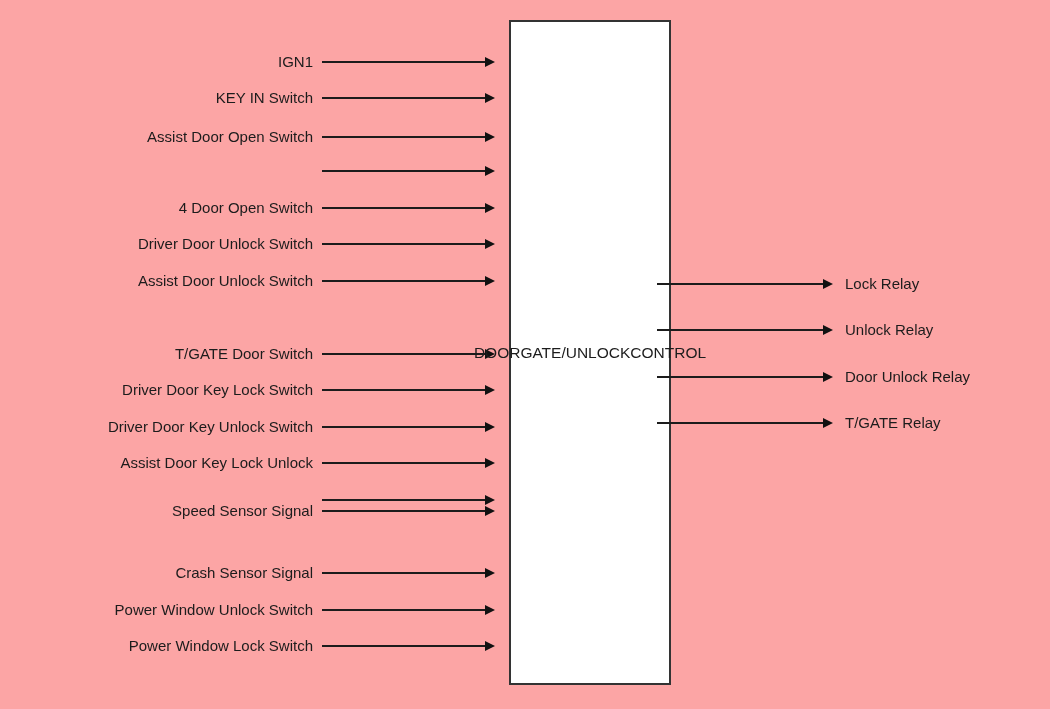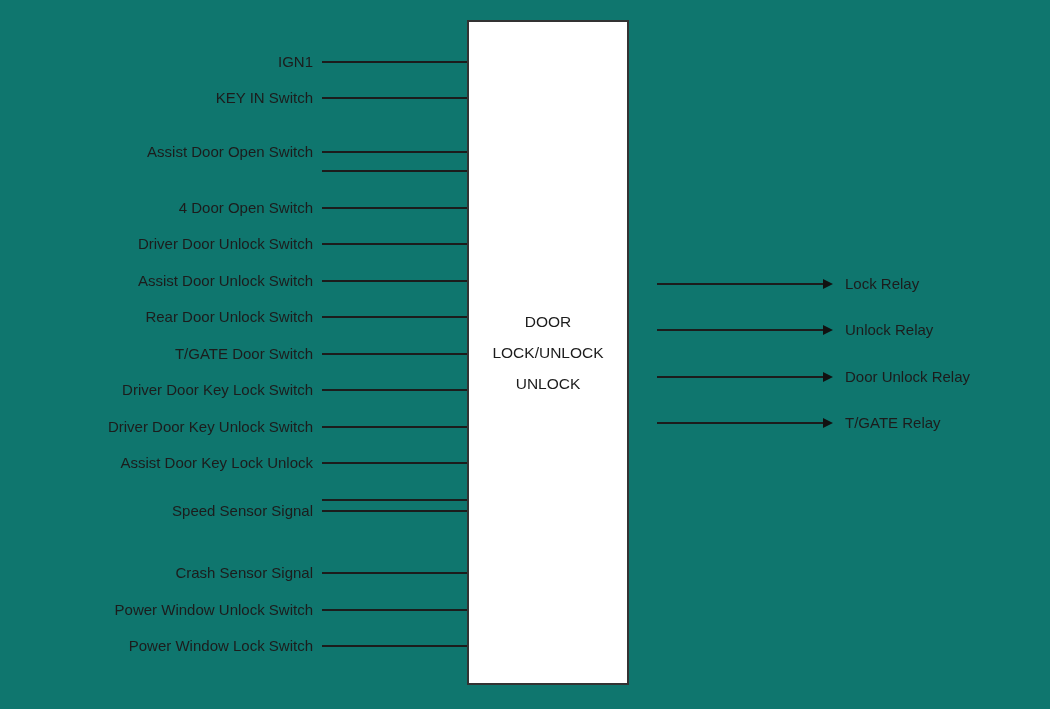--- a/index.html
+++ b/index.html
@@ -4,38 +4,38 @@
 <style>
   html, body {
     margin: 0;
     padding: 0;
     background: #ffffff;
   }
   .canvas {
     position: relative;
     width: 1050px;
     height: 709px;
-    background: #0f766e;
+    background: #fca5a5;
     font-family: "Liberation Sans", sans-serif;
     color: #1c1c1c;
     overflow: hidden;
   }
 
   
   .control-block {
     position: absolute;
-    left: 467px;
+    left: 509px;
     top: 20px;
     width: 162px;
     height: 665px;
     box-sizing: border-box;
     border: 2px solid #333333;
     background: #ffffff;
     display: flex;
-    flex-direction: column;
+    flex-direction: row;
     align-items: center;
     justify-content: center;
   }
   .control-block .title-line {
     font-size: 15.5px;
     line-height: 31px;
     text-align: center;
     white-space: nowrap;
     color: #1c1c1c;
   }
@@ -122,21 +122,21 @@
   <div class="in-row" style="top:52px">
     <span class="sig-label">IGN1</span>
     <div class="wire"></div>
     <div class="head"></div>
   </div>
   <div class="in-row" style="top:88px">
     <span class="sig-label">KEY IN Switch</span>
     <div class="wire"></div>
     <div class="head"></div>
   </div>
-  <div class="in-row" style="top:142px">
+  <div class="in-row" style="top:127px">
     <span class="sig-label">Assist Door Open Switch</span>
     <div class="wire"></div>
     <div class="head"></div>
   </div>
   <div class="in-row" style="top:161px">
     <div class="wire"></div>
     <div class="head"></div>
   </div>
   <div class="in-row" style="top:198px">
     <span class="sig-label">4 Door Open Switch</span>
@@ -146,25 +146,20 @@
   <div class="in-row" style="top:271px">
     <span class="sig-label">Assist Door Unlock Switch</span>
     <div class="wire"></div>
     <div class="head"></div>
   </div>
   <div class="in-row" style="top:234px">
     <span class="sig-label">Driver Door Unlock Switch</span>
     <div class="wire"></div>
     <div class="head"></div>
   </div>
-  <div class="in-row" style="top:307px">
-    <span class="sig-label">Rear Door Unlock Switch</span>
-    <div class="wire"></div>
-    <div class="head"></div>
-  </div>
   <div class="in-row" style="top:344px">
     <span class="sig-label">T/GATE Door Switch</span>
     <div class="wire"></div>
     <div class="head"></div>
   </div>
   <div class="in-row" style="top:380px">
     <span class="sig-label">Driver Door Key Lock Switch</span>
     <div class="wire"></div>
     <div class="head"></div>
   </div>
@@ -198,22 +193,22 @@
     <div class="head"></div>
   </div>
   <div class="in-row" style="top:636px">
     <span class="sig-label">Power Window Lock Switch</span>
     <div class="wire"></div>
     <div class="head"></div>
   </div>
 
   <div class="control-block">
     <div class="title-line">DOOR</div>
-    <div class="title-line">LOCK/UNLOCK</div>
-    <div class="title-line">UNLOCK</div>
+    <div class="title-line">GATE/UNLOCK</div>
+    <div class="title-line">CONTROL</div>
   </div>
 
   <div class="out-row" style="top:274px">
     <div class="wire"></div>
     <div class="head"></div>
     <span class="sig-label">Lock Relay</span>
   </div>
   <div class="out-row" style="top:367px">
     <div class="wire"></div>
     <div class="head"></div>

